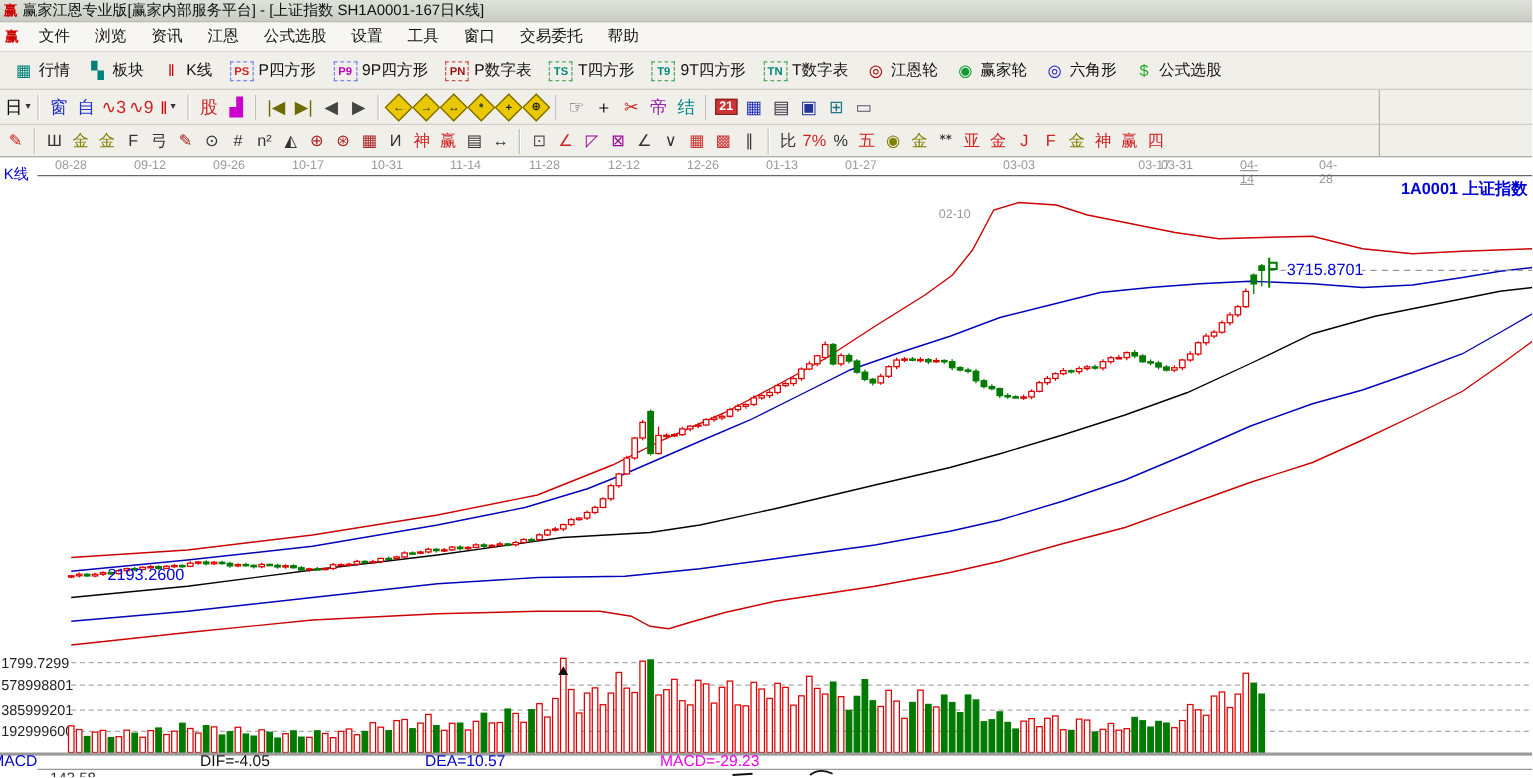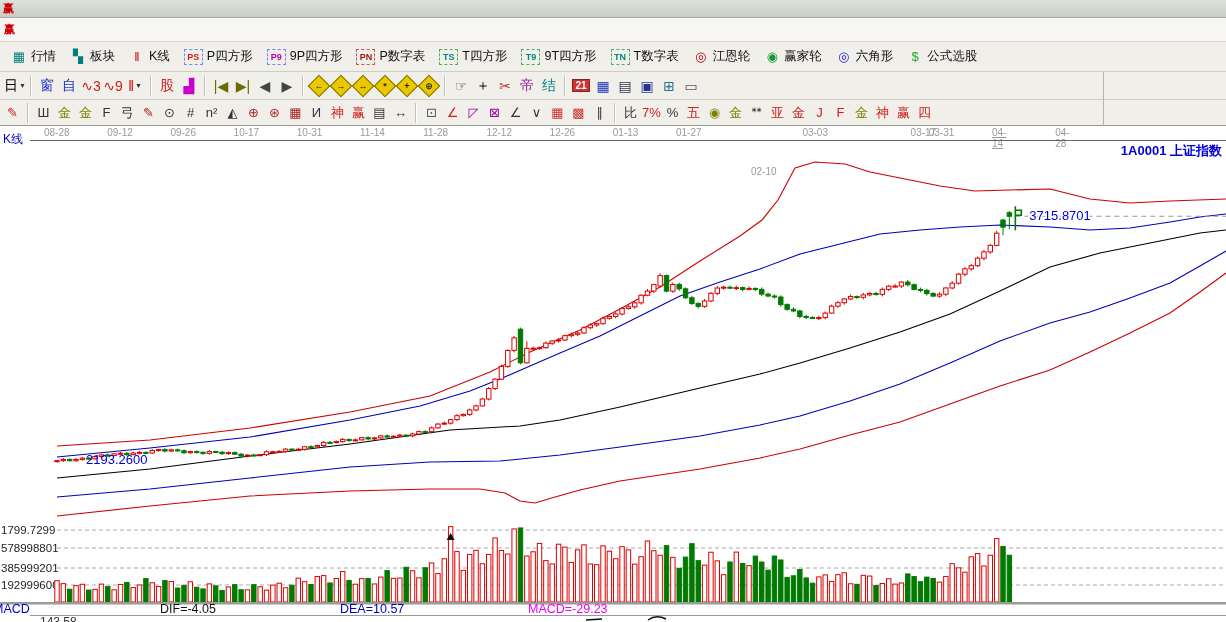--- a/index.html
+++ b/index.html
@@ -37,24 +37,26 @@
   .indrow span{margin-right:18px;}
   .kline-label{position:absolute;left:3px;top:5px;color:#0000cc;font-size:12px;}
   .corner{position:absolute;right:4px;top:16px;color:#0000d8;font-size:13px;font-weight:bold;}
 </style>
 </head>
 <body>
 
 <div id="app">
   <div class="titlebar">
     <span class="appicon">赢</span>
+    <span>赢家江恩专业版[赢家内部服务平台] - [上证指数  SH1A0001-167日K线]</span>
   </div>
 
   <div class="menubar">
     <span class="appicon">赢</span>
+    <span id="menu-items"><span class="mi">文件</span><span class="mi">浏览</span><span class="mi">资讯</span><span class="mi">江恩</span><span class="mi">公式选股</span><span class="mi">设置</span><span class="mi">工具</span><span class="mi">窗口</span><span class="mi">交易委托</span><span class="mi">帮助</span></span>
   </div>
 
   <div class="tb2" id="tb2">
       <div class="btn">
         <span class="ic" style="color: rgb(0, 128, 122);">▦</span>
         <span>行情</span>
       </div>
       <div class="btn">
         <span class="ic" style="color: rgb(0, 128, 122);">▚</span>
         <span>板块</span>

